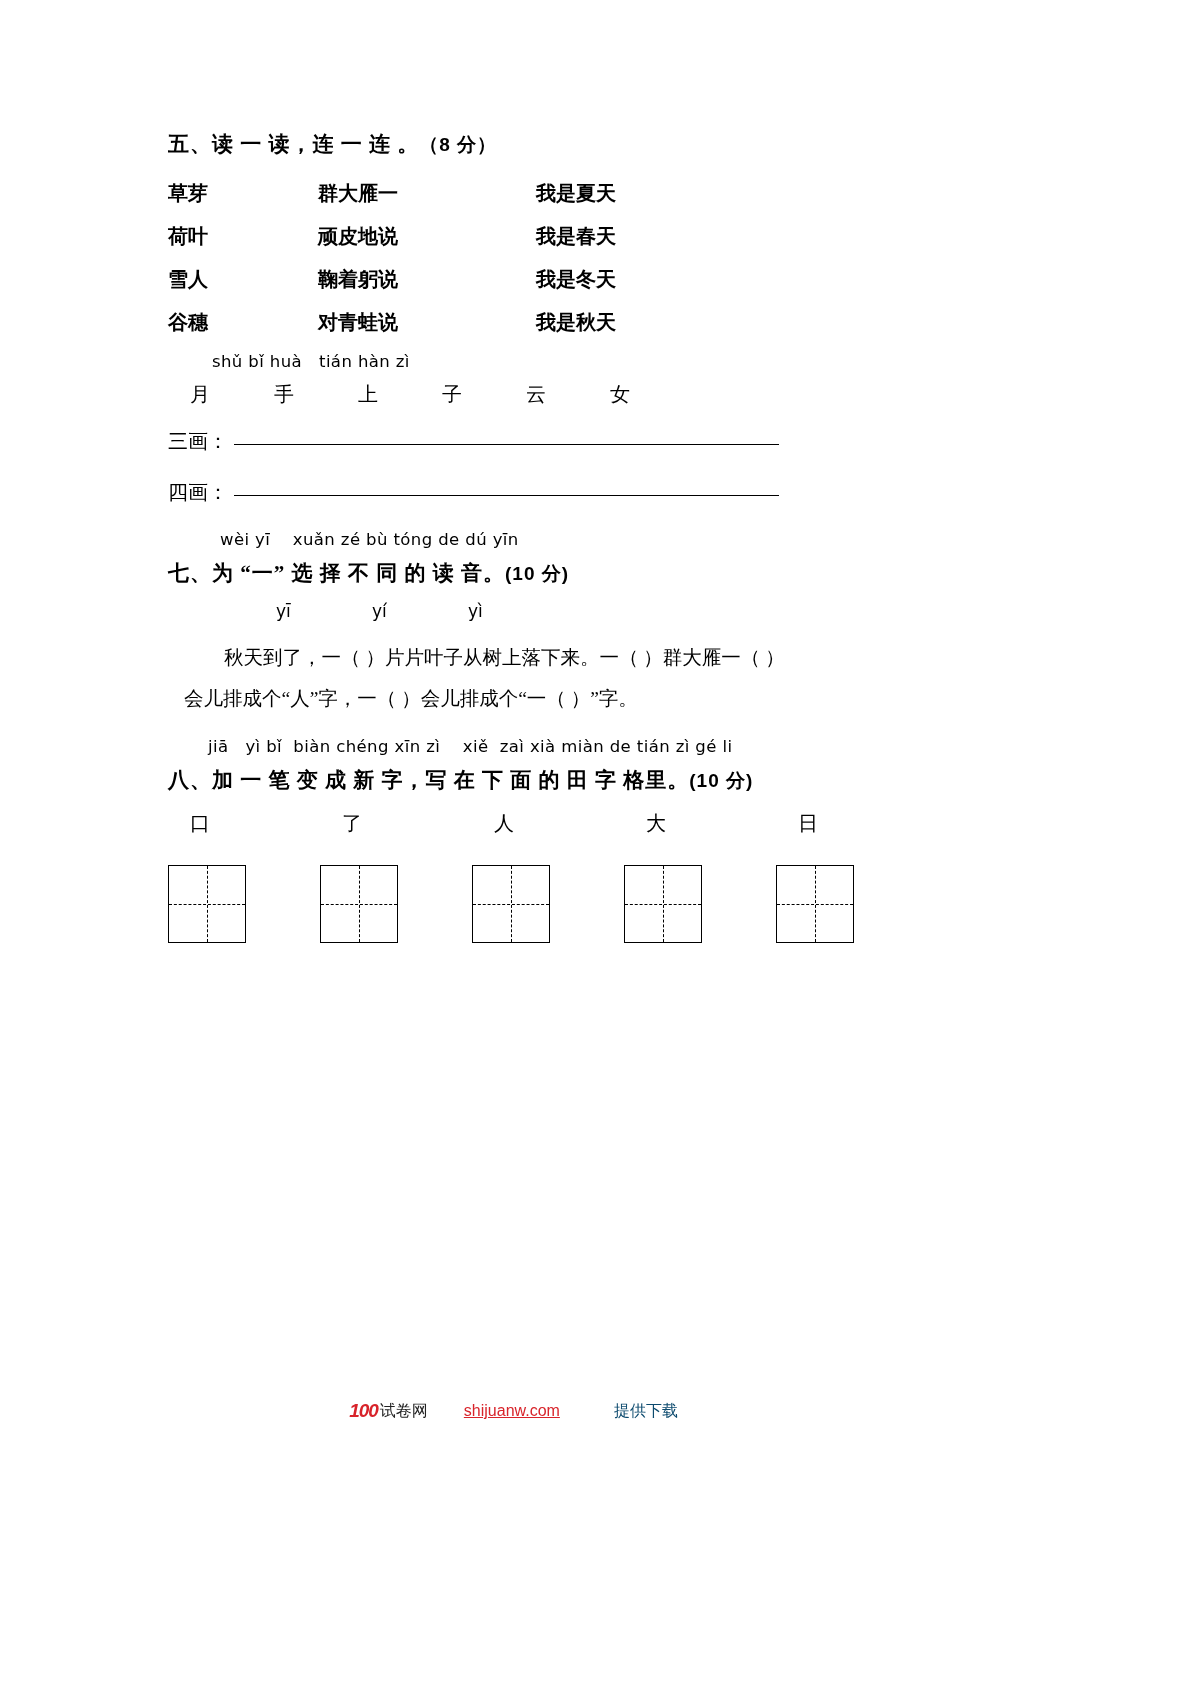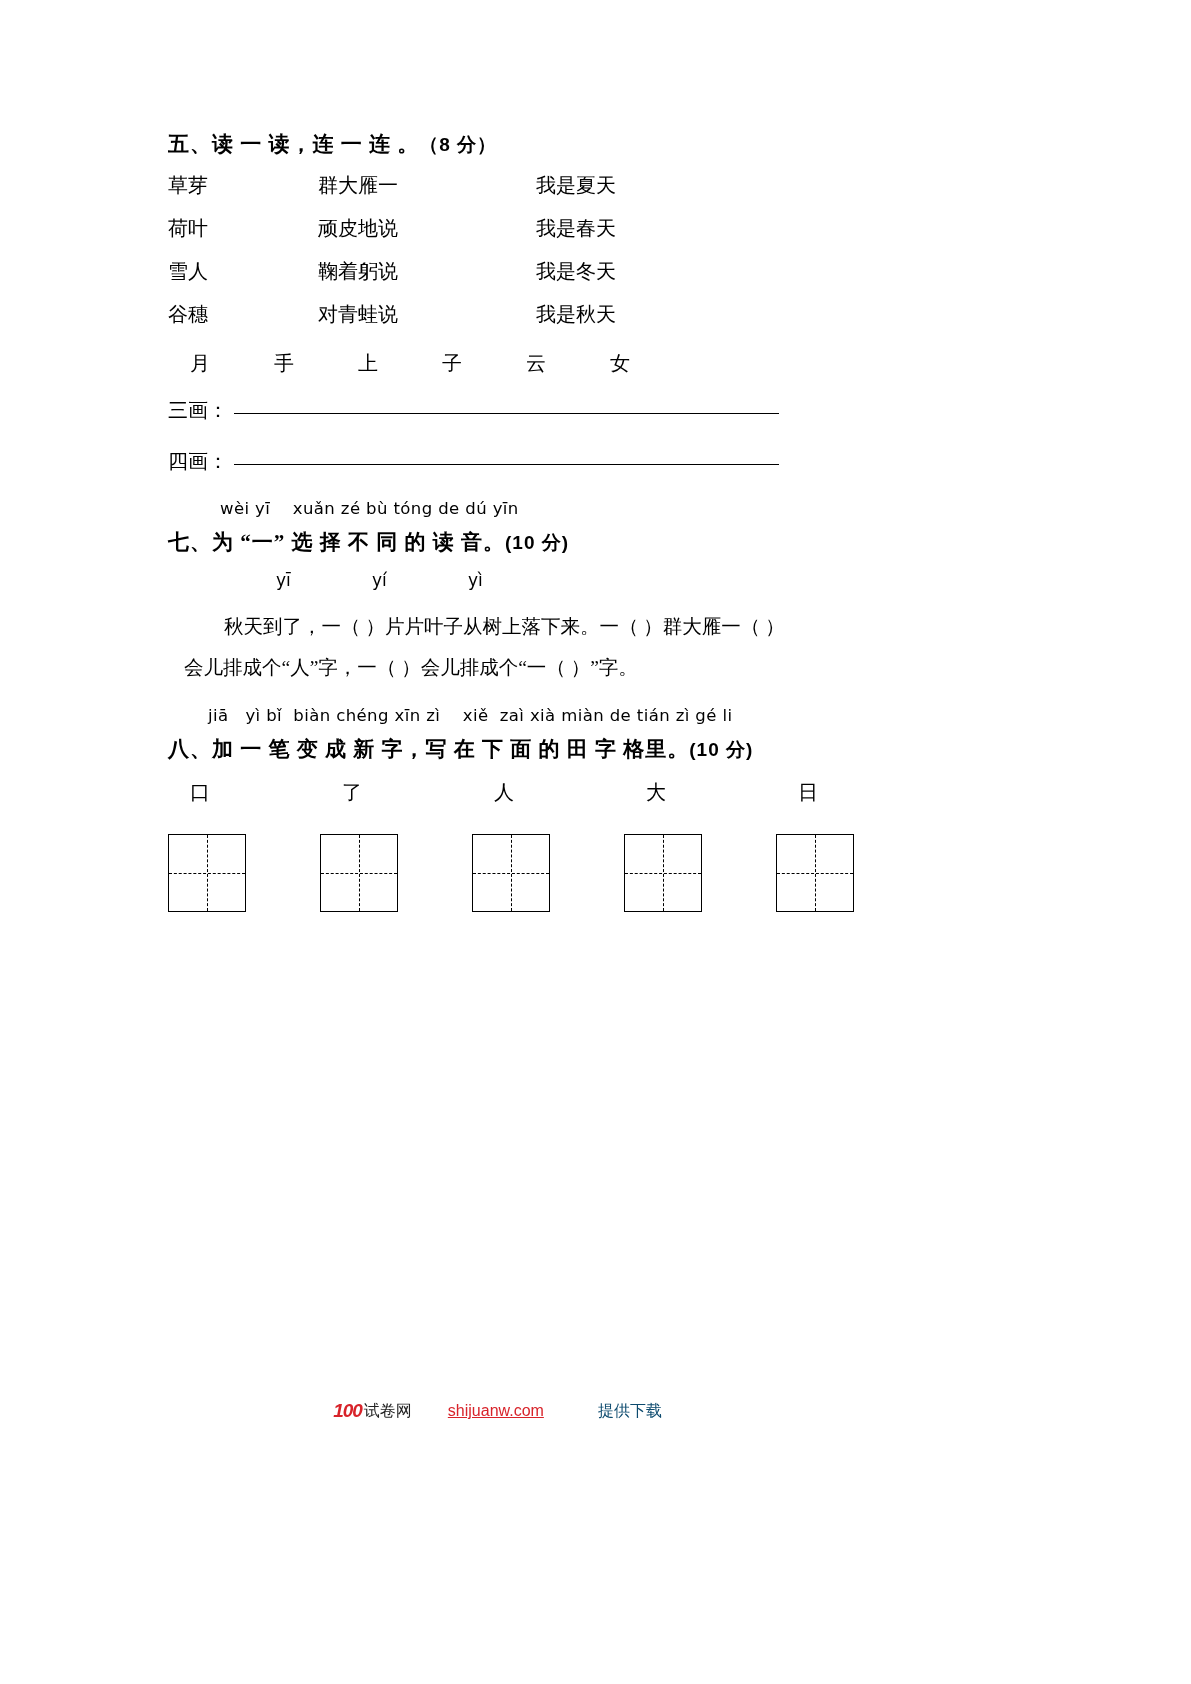--- a/index.html
+++ b/index.html
@@ -41,22 +41,23 @@
     font-size: 19px;
     font-weight: bold;
   }
 
   
   .match-block {
     margin-bottom: 6px;
   }
   .match-row {
     display: flex;
-    align-items: flex-start;
+    align-items: center;
     height: 43px;
+    font-weight: bold;
   }
   .match-col-a { width: 150px; font-size: 20px; }
   .match-col-b { width: 218px; font-size: 20px; }
   .match-col-c { font-size: 20px; }
 
   
   .pinyin {
     font-family: "DejaVu Sans", "Liberation Sans", sans-serif;
     font-size: 16.5px;
     letter-spacing: 0.4px;
@@ -139,21 +140,21 @@
   .tianzi::after {
     content: "";
     position: absolute;
     top: 0; bottom: 0; left: 50%;
     border-left: 1.3px dashed #000;
   }
 
   
   .footer {
     position: absolute;
-    left: 0;
+    left: 16px;
     top: 1400px;
     width: 995px;
     display: flex;
     justify-content: center;
     align-items: center;
     font-size: 16px;
   }
   .footer .logo-100 {
     font-family: "Liberation Sans", sans-serif;
     font-weight: bold;
@@ -206,20 +207,21 @@
         <div class="match-col-b">鞠着躬说</div>
         <div class="match-col-c">我是冬天</div>
       </div>
       <div class="match-row">
         <div class="match-col-a">谷穗</div>
         <div class="match-col-b">对青蛙说</div>
         <div class="match-col-c">我是秋天</div>
       </div>
     </div>
 
+    <div class="pinyin pinyin-indent-1">shǔ bǐ huà   tián hàn zì</div>
 
 
     <div class="char-row">
       <span>月</span>
       <span>手</span>
       <span>上</span>
       <span>子</span>
       <span>云</span>
       <span>女</span>
     </div>

